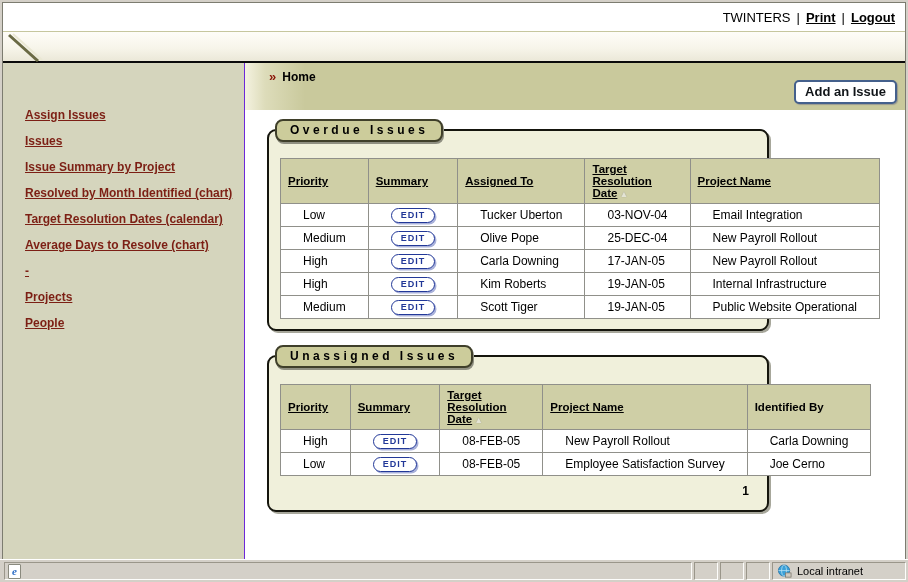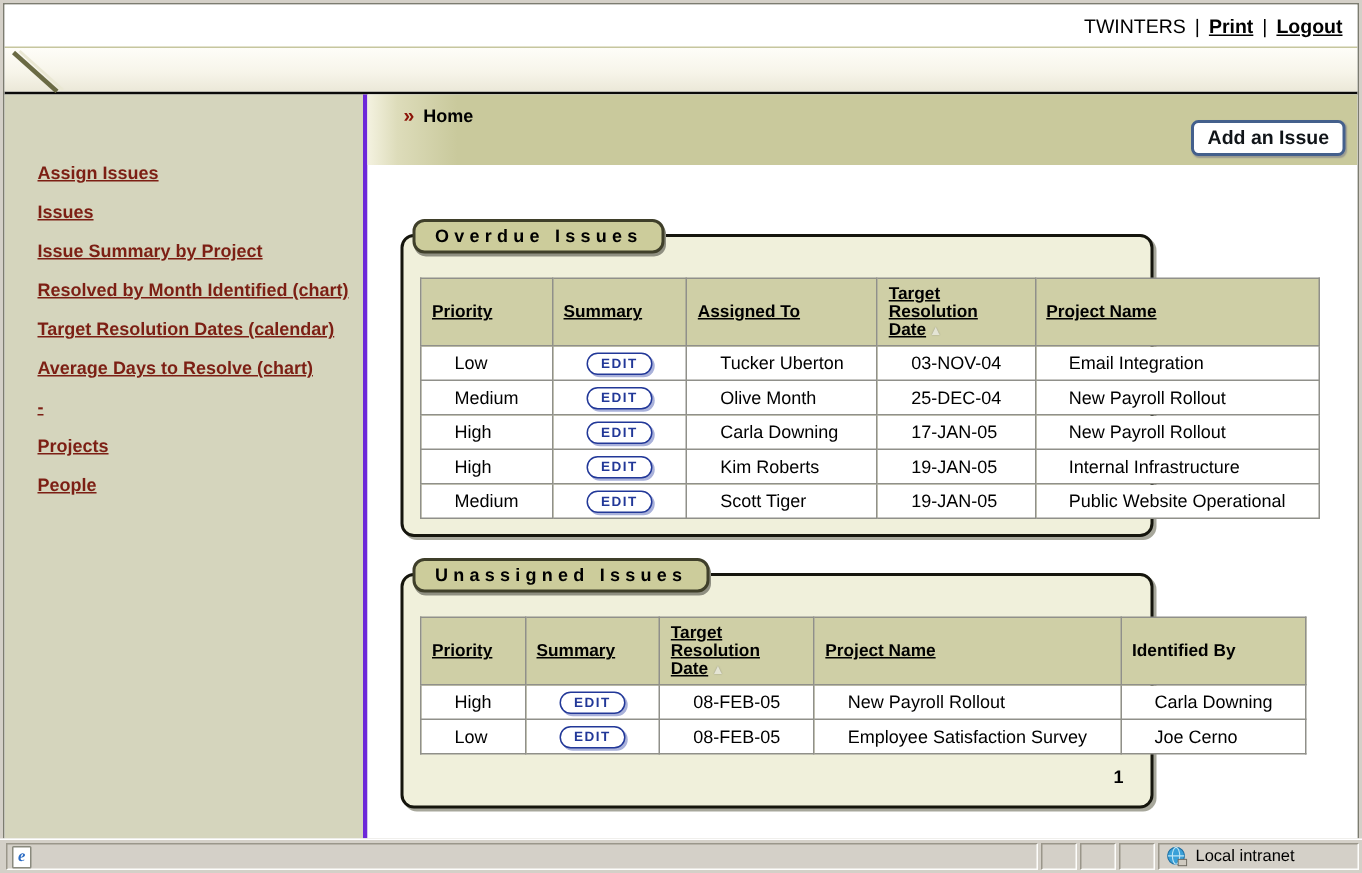--- a/index.html
+++ b/index.html
@@ -22,21 +22,21 @@
   
   .decor { height:30px; border-top:1px solid #c6c69e;
            background:linear-gradient(180deg,#fefdf8 0%,#f7f5ea 55%,#ebe8d8 100%);
            position:relative; }
   .decor svg { position:absolute; left:0; top:0; }
   .black-rule { height:2px; background:#0a0a0a; }
 
   .body { flex:1; display:flex; min-height:0; }
 
   
-  .sidebar { width:242px; background:#d5d5bd; border-right:3px solid #6d28d9;
+  .sidebar { width:242px; background:#d5d5bd; border-right:1px solid #6d28d9;
              padding:46px 0 0 22px; }
   .sidebar a.nav-link { display:block; color:#7c1f14; font-weight:bold; font-size:12px;
              text-decoration:underline; margin-bottom:13px; line-height:13px; cursor:pointer; }
 
   .main { flex:1; background:#fff; position:relative; min-width:0; }
 
   
   .crumbband { height:47px; position:relative;
                background:linear-gradient(90deg,#f4f2e0 0px,#dddcba 20px,#c9c99c 60px,#c9c99c 100%); }
   .breadcrumb { position:absolute; left:24px; top:6px; font-weight:bold; font-size:12px; }
@@ -45,21 +45,21 @@
   .add-btn { position:absolute; right:8px; bottom:6px; background:#fff;
              border:2px solid #44608c; border-radius:5px; padding:2px 9px 3px;
              font-family:inherit; font-size:13px; font-weight:bold; color:#101418;
              box-shadow:1px 1px 1px #9a9a90; cursor:pointer; }
 
   
   .content { padding-left:22px; }
   .region { position:relative; width:502px; background:#f0f0db;
             border:2px solid #15150d; border-radius:9px;
             box-shadow:2px 2px 0 #a7a79b; padding:27px 8px 10px 11px; }
-  .region.first { margin-top:46px; }
+  .region.first { margin-top:19px; }
   .region.second { margin-top:24px; }
   .region-tab { position:absolute; top:-12px; left:6px; background:#cccc9b;
                 border:2px solid #3f3f2a; border-radius:8px; padding:2px 13px 3px;
                 font-weight:bold; font-size:12px; letter-spacing:3.5px; white-space:nowrap;
                 box-shadow:1px 2px 0 #8f8f81; }
 
   table.report { border-collapse:collapse; table-layout:fixed; font-size:12px; }
   table.report th { background:#cfcfa6; border:1px solid #90908a; padding:4px 7px;
                     text-align:left; font-size:11.5px; font-weight:bold; vertical-align:middle; }
   table.report th a.col-link { color:#000; text-decoration:underline; cursor:pointer; }
@@ -160,21 +160,21 @@
               <tr>
                 <td>Low</td>
                 <td><button class="edit-btn">EDIT</button></td>
                 <td>Tucker Uberton</td>
                 <td>03-NOV-04</td>
                 <td>Email Integration</td>
               </tr>
               <tr>
                 <td>Medium</td>
                 <td><button class="edit-btn">EDIT</button></td>
-                <td>Olive Month</td>
+                <td>Olive Pope</td>
                 <td>25-DEC-04</td>
                 <td>New Payroll Rollout</td>
               </tr>
               <tr>
                 <td>High</td>
                 <td><button class="edit-btn">EDIT</button></td>
                 <td>Carla Downing</td>
                 <td>17-JAN-05</td>
                 <td>New Payroll Rollout</td>
               </tr>

